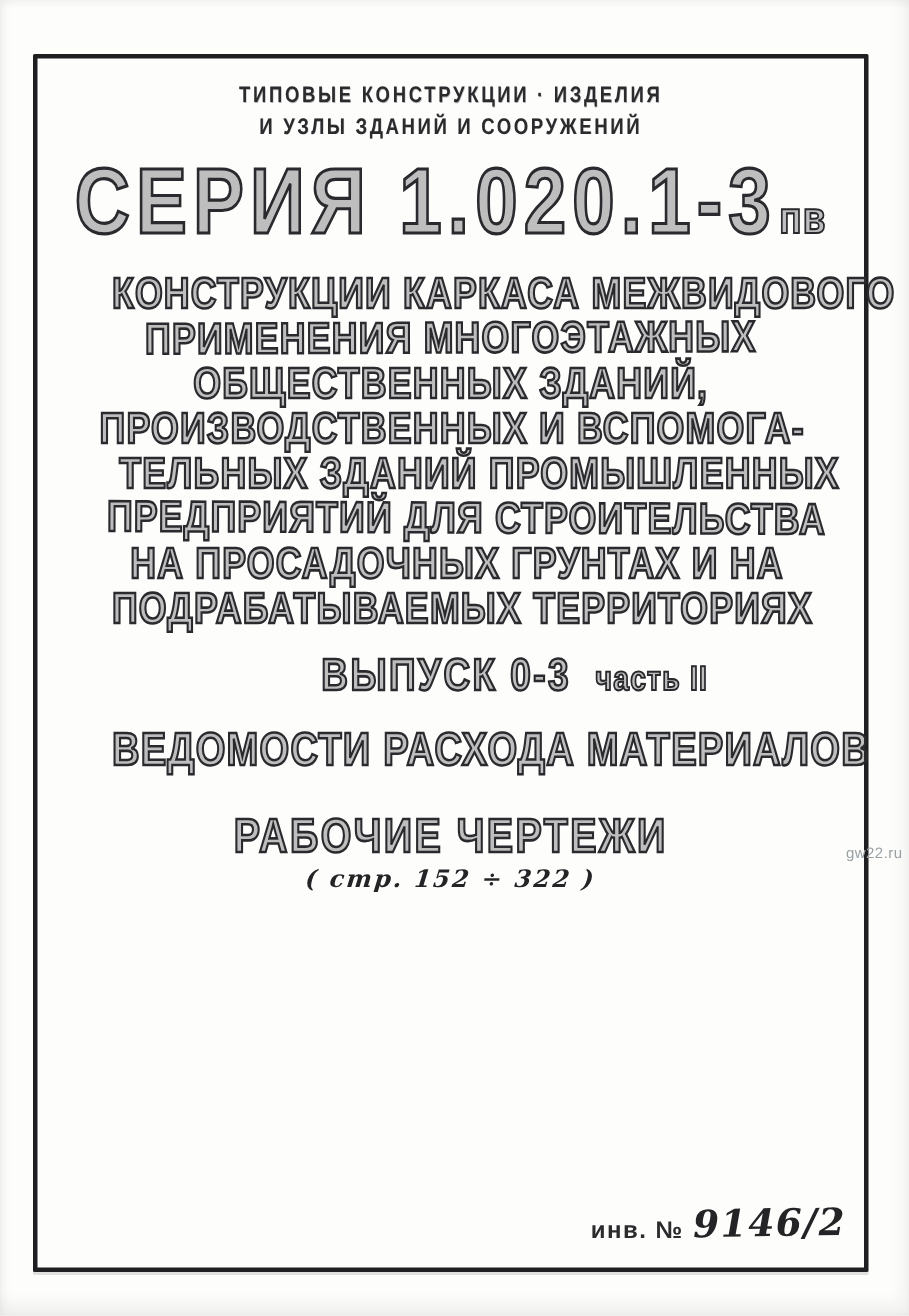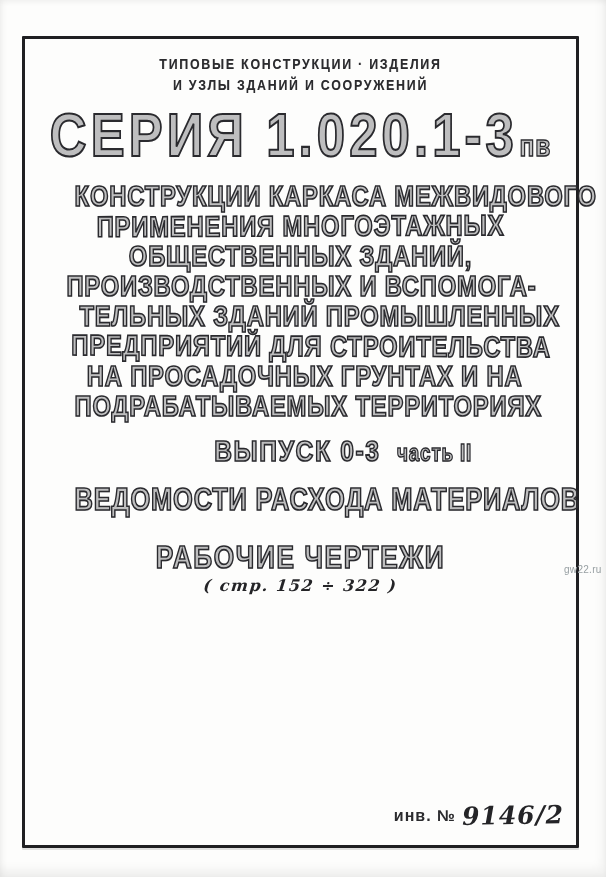--- a/index.html
+++ b/index.html
@@ -95,21 +95,21 @@
     position:absolute; top:537px; left:0; right:0;
     text-align:center;
     font-family:"DejaVu Serif", serif;
     font-style:italic; font-weight:600;
     font-size:16px; letter-spacing:1.5px;
     color:#242427;
     transform:skewX(-6deg);
   }
   .inventory{
     position:absolute; top:762px; right:12px;
-    display:flex; align-items:center;
+    display:flex; align-items:flex-end;
     white-space:nowrap;
   }
   .inv-label{ font-size:16px; letter-spacing:1px; color:#2b2b2e; font-weight:700; }
   .inv-number{
     font-family:"DejaVu Serif", serif;
     font-style:italic; font-weight:700;
     font-size:25px; letter-spacing:1px;
     color:#242427; margin-left:6px;
     transform:rotate(-1deg);
   }

